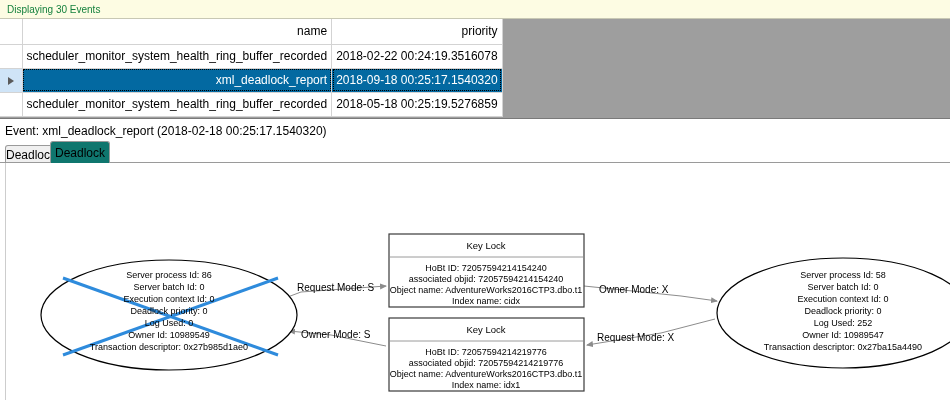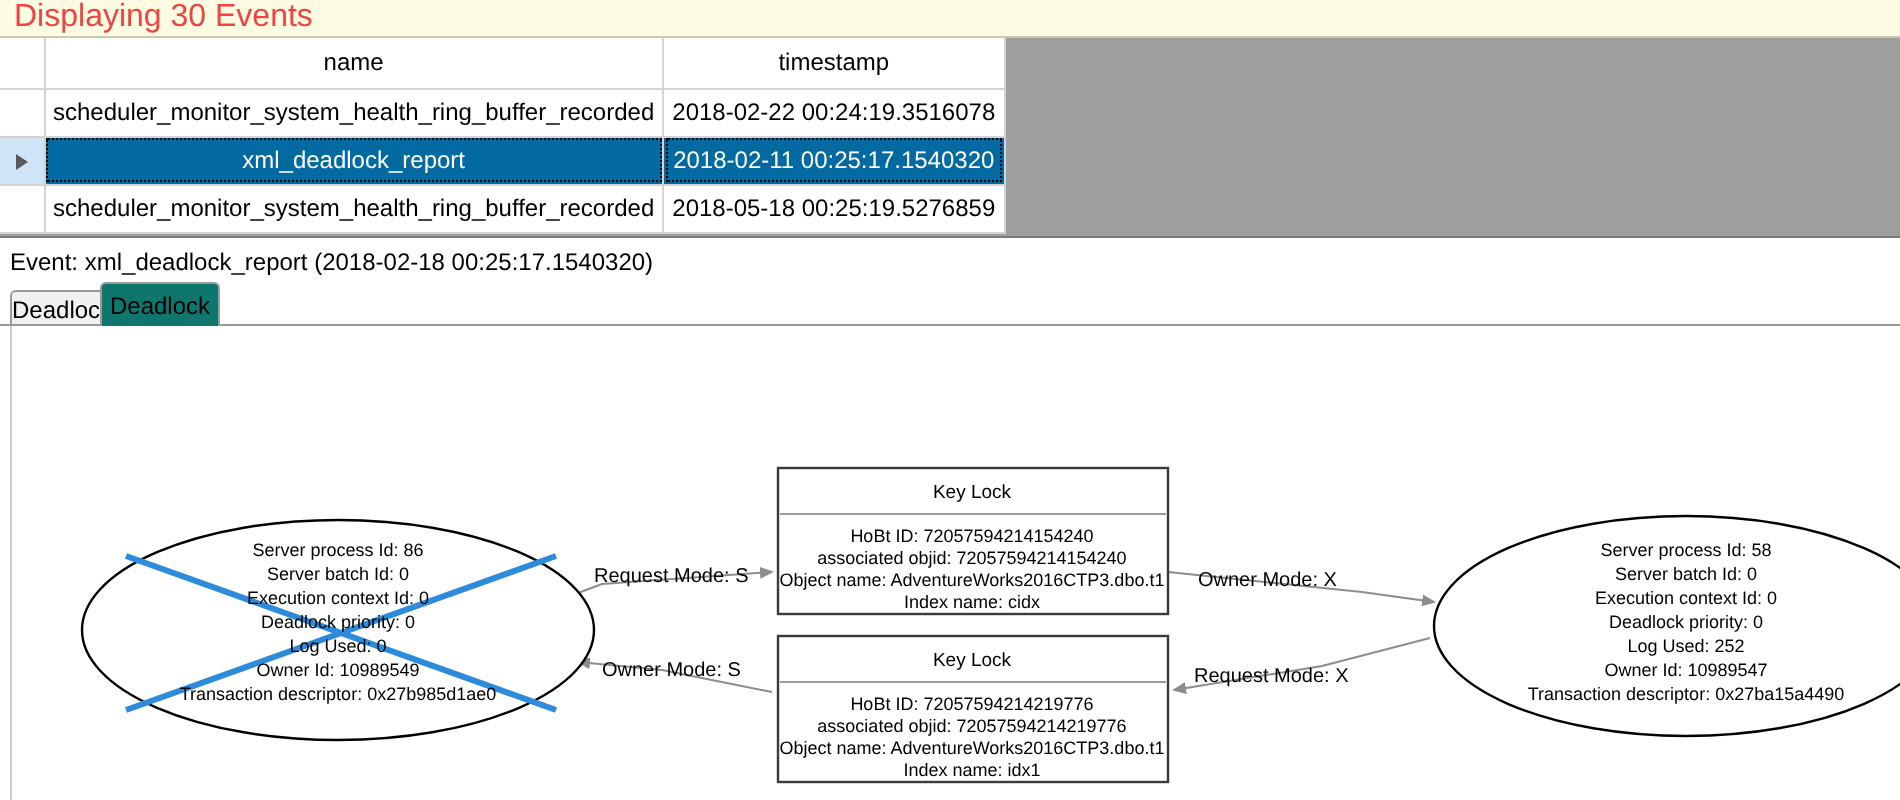--- a/index.html
+++ b/index.html
@@ -26,22 +26,22 @@
   .banner {
     position: absolute;
     left: 0; top: 0;
     width: 950px; height: 19px;
     background: #fdfce3;
     border-bottom: 1px solid #c8c8b4;
     box-sizing: border-box;
     display: flex;
     align-items: center;
     padding-left: 7px;
-    font-size: 16px;
-    color: #ef4444;
+    font-size: 10px;
+    color: #15803d;
   }
 
   
   .grid-wrap {
     position: absolute;
     left: 0; top: 19px;
     width: 950px; height: 100px;
     background: #9e9e9e;
     border-bottom: 1px solid #7a7a7a;
     box-sizing: border-box;
@@ -56,21 +56,21 @@
   table.grid col.c-sel { width: 22px; }
   table.grid col.c-name { width: 276px; }
   table.grid col.c-ts { width: 132px; }
 
   table.grid th, table.grid td {
     border: 1px solid #d3d3d3;
     border-top: none;
     border-left: none;
     height: 24px;
     padding: 0 4px;
-    text-align: center;
+    text-align: right;
     font-weight: normal;
     white-space: nowrap;
     overflow: hidden;
     box-sizing: border-box;
     vertical-align: middle;
   }
   table.grid thead th {
     background: #ffffff;
     border-bottom: 1px solid #d3d3d3;
     height: 25px;
@@ -217,35 +217,35 @@
     <table class="grid">
       <colgroup>
         <col class="c-sel">
           <col class="c-name">
           <col class="c-ts">
       </colgroup>
       <thead>
         <tr>
           <th class="sel-h"></th>
           <th>name</th>
-          <th>timestamp</th>
+          <th>priority</th>
         </tr>
       </thead>
       <tbody>
         <tr>
           <td class="sel-c"></td>
           <td>scheduler_monitor_system_health_ring_buffer_recorded</td>
           <td>2018-02-22 00:24:19.3516078</td>
         </tr>
         <tr class="row-selected">
           <td class="sel-c">
             <span class="row-arrow"></span>
           </td>
           <td>xml_deadlock_report</td>
-          <td>2018-02-11 00:25:17.1540320</td>
+          <td>2018-09-18 00:25:17.1540320</td>
         </tr>
         <tr>
           <td class="sel-c"></td>
           <td>scheduler_monitor_system_health_ring_buffer_recorded</td>
           <td>2018-05-18 00:25:19.5276859</td>
         </tr>
       </tbody>
     </table>
   </div>
 

